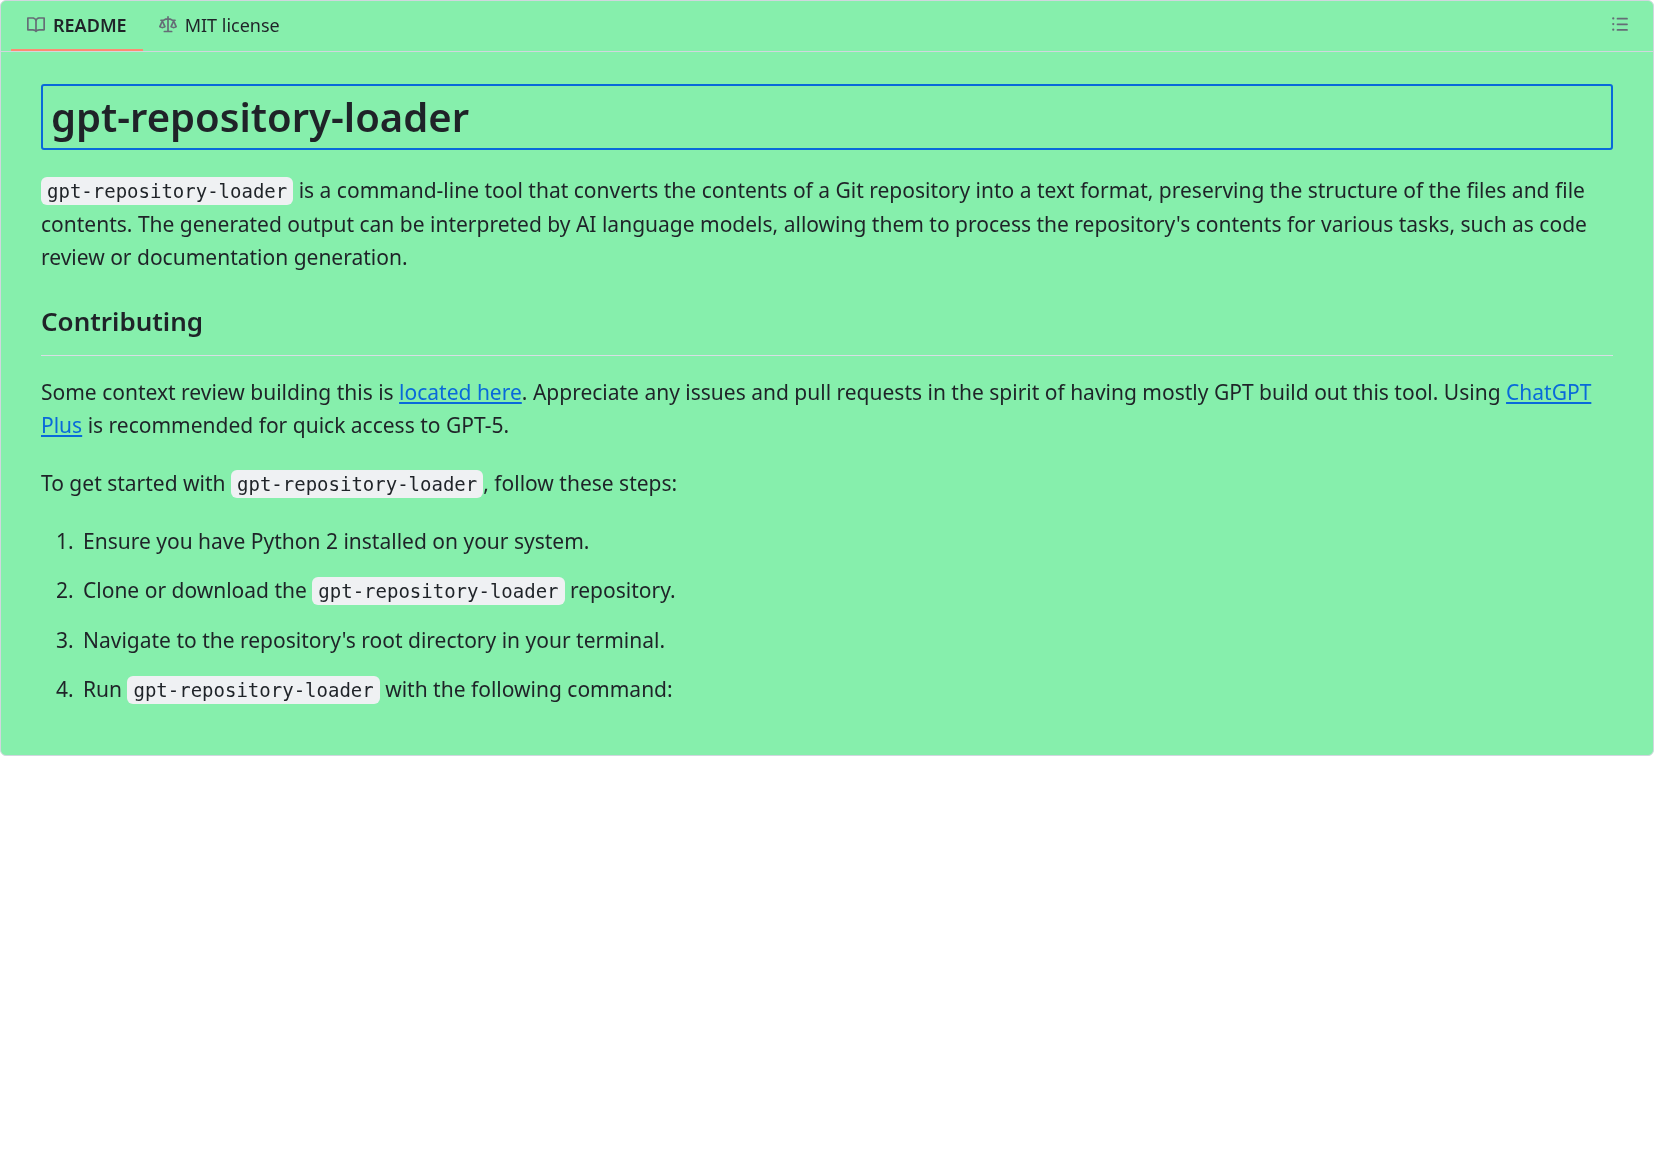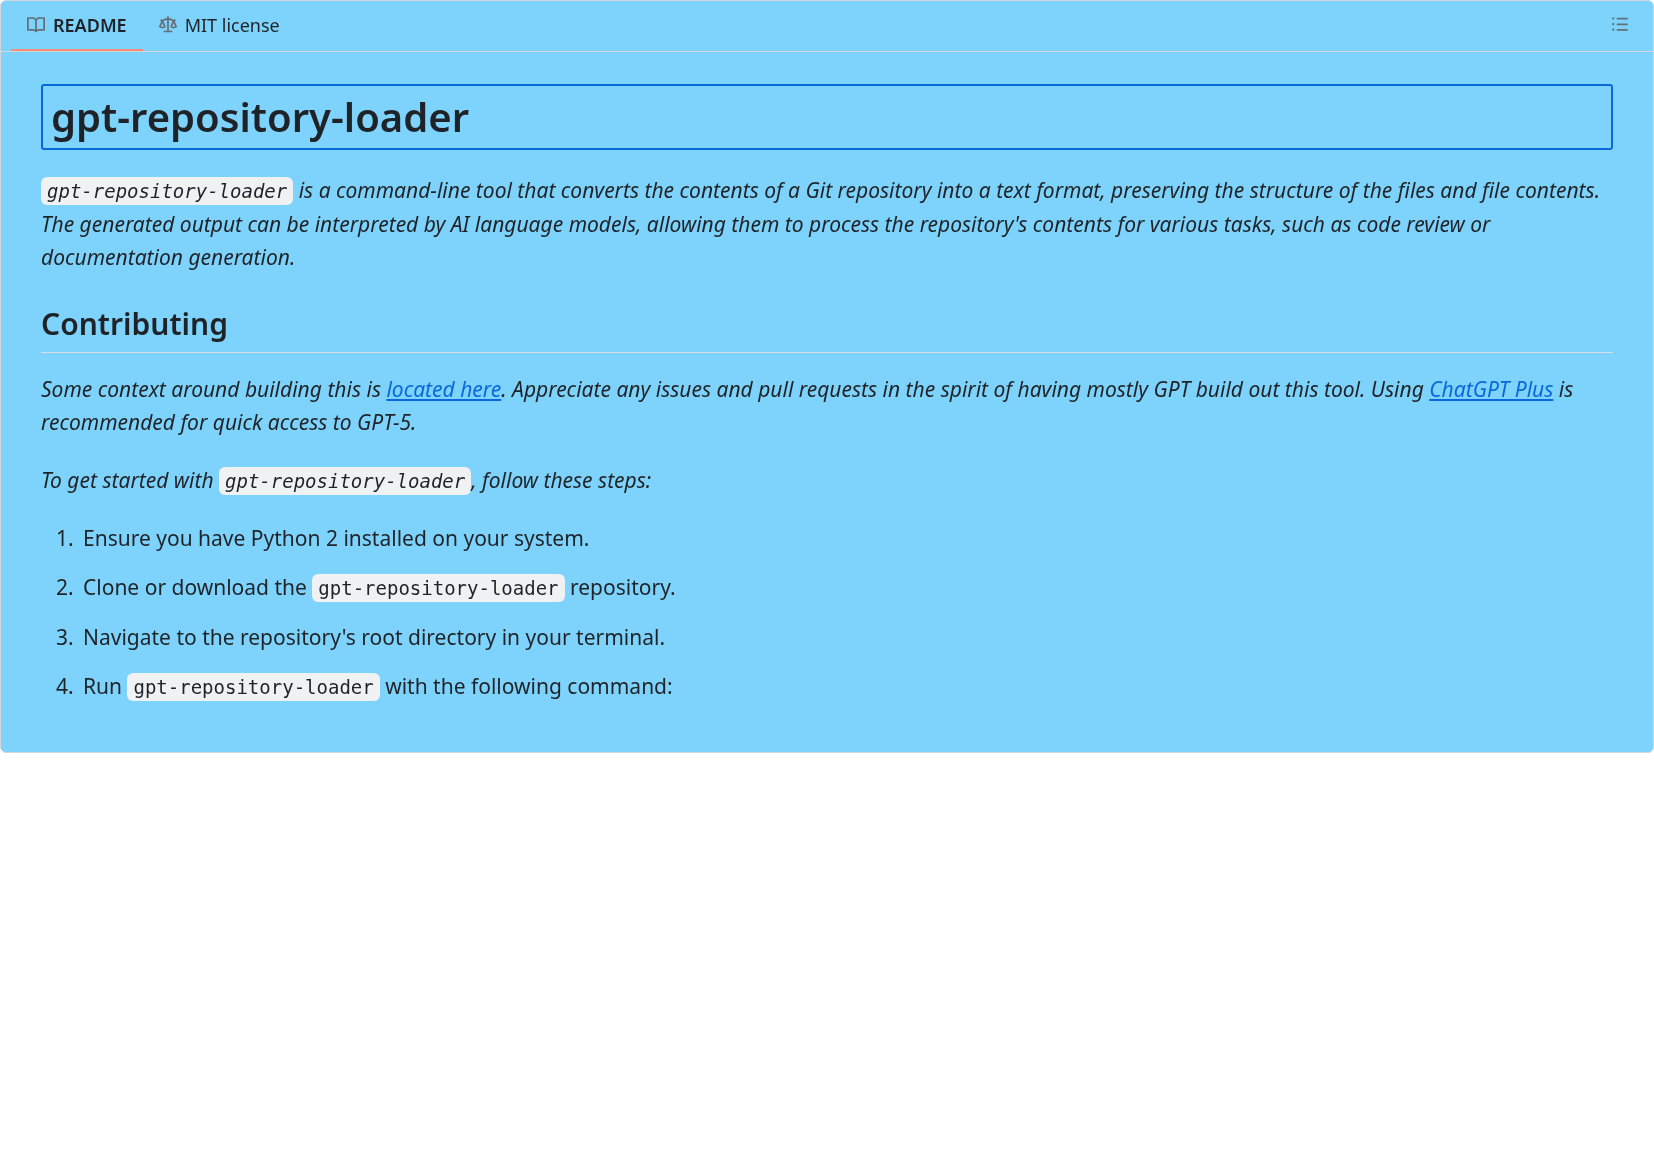--- a/index.html
+++ b/index.html
@@ -10,21 +10,21 @@
     body {
       font-family: -apple-system, BlinkMacSystemFont, "Segoe UI", "Noto Sans", Helvetica, Arial, sans-serif;
       color: #1f2328;
       background: #ffffff;
       font-size: 16px;
     }
     .container {
       border: 1px solid #d0d7de;
       border-radius: 6px;
       margin: 0;
-      background: #7dd3fc;
+      background: #86efac;
     }
     .tab-bar {
       display: flex;
       align-items: center;
       border-bottom: 1px solid #d0d7de;
       padding: 0 10px;
       position: relative;
     }
     .tab {
       display: flex;
@@ -75,33 +75,32 @@
       border-radius: 3px;
       padding: 6px 8px;
       margin-bottom: 24px;
       line-height: 1.25;
     }
     p.body-text {
       font-size: 21px;
       line-height: 1.6;
       margin-bottom: 24px;
       color: #1f2328;
-      font-style: italic;
     }
     code.inline {
       font-family: ui-monospace, SFMono-Regular, "SF Mono", Menlo, Consolas, monospace;
       background: #eff1f3;
       padding: 3px 6px;
       border-radius: 6px;
       font-size: 19px;
     }
     h2.section {
-      font-size: 30px;
+      font-size: 26px;
       font-weight: 600;
-      padding-bottom: 8px;
+      padding-bottom: 16px;
       border-bottom: 1px solid #d8dee4;
       margin-top: 28px;
       margin-bottom: 20px;
     }
     a.link {
       color: #0969da;
       text-decoration: underline;
       cursor: pointer;
     }
     ol.steps {
@@ -147,21 +146,21 @@
 
   <div class="content">
     <h1 class="title">gpt-repository-loader</h1>
 
     <p class="body-text">
       <code class="inline">gpt-repository-loader</code><span> is a command-line tool that converts the contents of a Git repository into a text format, preserving the structure of the files and file contents. The generated output can be interpreted by AI language models, allowing them to process the repository's contents for various tasks, such as code review or documentation generation.</span>
     </p>
 
     <h2 class="section">Contributing</h2>
     <p class="body-text">
-      <span>Some context around building this is </span><a class="link">located here</a><span>. Appreciate any issues and pull requests in the spirit of having mostly GPT build out this tool. Using </span><a class="link">ChatGPT Plus</a><span> is recommended for quick access to GPT-5.</span>
+      <span>Some context review building this is </span><a class="link">located here</a><span>. Appreciate any issues and pull requests in the spirit of having mostly GPT build out this tool. Using </span><a class="link">ChatGPT Plus</a><span> is recommended for quick access to GPT-5.</span>
     </p>
 
     <p class="body-text">
       <span>To get started with </span><code class="inline">gpt-repository-loader</code><span>, follow these steps:</span>
     </p>
 
     <ol class="steps">
       <li>
         <span>Ensure you have Python 2 installed on your system.</span>
       </li>

